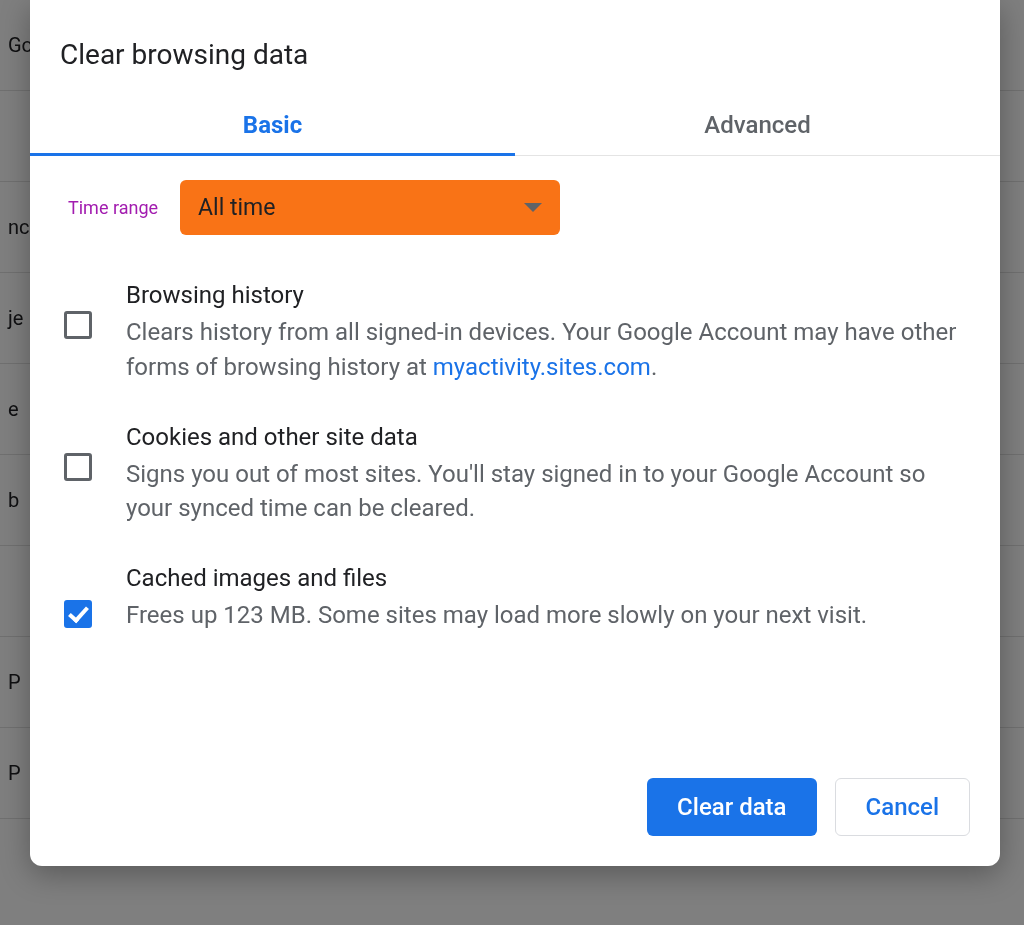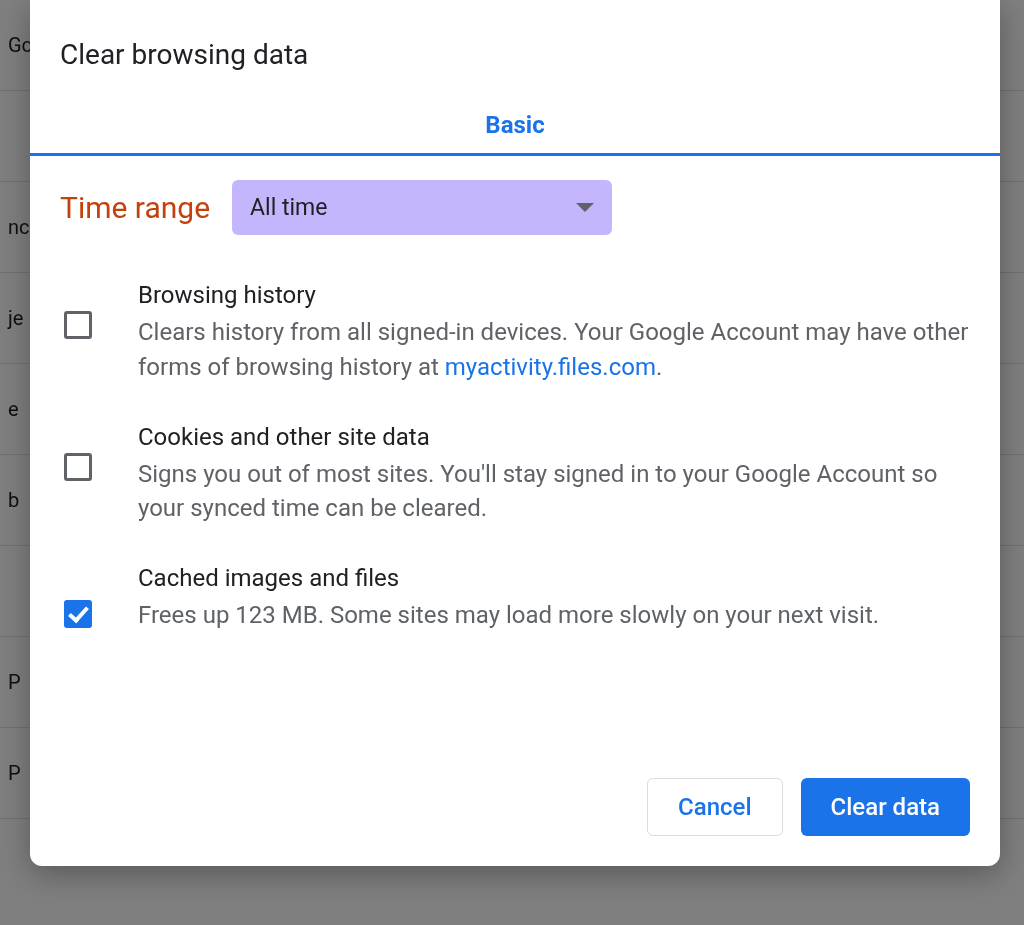--- a/index.html
+++ b/index.html
@@ -79,47 +79,48 @@
     .body-area {
       padding: 24px 30px 30px 0;
     }
     .time-row {
       display: flex;
       align-items: center;
       gap: 22px;
       margin-bottom: 46px;
     }
     .time-label {
-      color: #c2410c;
-      font-size: 30px;
+      color: #a21caf;
+      font-size: 18px;
       font-weight: 400;
+      margin-left: 8px;
     }
     .time-select {
-      background: #c4b5fd;
+      background: #f97316;
       border-radius: 6px;
       padding: 14px 18px;
       width: 380px;
       display: flex;
       align-items: center;
       justify-content: space-between;
       font-size: 23px;
       color: #202124;
       cursor: pointer;
     }
     .caret-icon {
       width: 0;
       height: 0;
       border-left: 9px solid transparent;
       border-right: 9px solid transparent;
       border-top: 9px solid #5f6368;
     }
     .option-row {
       display: flex;
       align-items: flex-start;
-      gap: 46px;
+      gap: 34px;
       margin-bottom: 38px;
       padding-left: 4px;
     }
     .option-row:last-child {
       margin-bottom: 0;
       align-items: center;
     }
     .checkbox {
       width: 28px;
       height: 28px;
@@ -203,52 +204,53 @@
       <div class="bg-row">P</div>
     </div>
 </div>
 <div class="overlay"></div>
 
 <div class="dialog">
   <h1 class="dialog-title">Clear browsing data</h1>
 
   <div class="tabs" id="tabs">
       <div class="tab active">Basic</div>
+      <div class="tab">Advanced</div>
     </div>
 
   <div class="body-area" style="padding-left:30px;">
     <div class="time-row">
       <span class="time-label">Time range</span>
       <div class="time-select">
         <span>All time</span>
         <span class="caret-icon"></span>
       </div>
     </div>
     <div id="options">
         <div class="option-row">
           <div class="checkbox"></div>
           <div class="option-text">
             <div class="option-title">Browsing history</div>
-            <div class="option-desc"><span>Clears history from all signed-in devices. Your Google Account may have other forms of browsing history at </span><a>myactivity.files.com</a><span>.</span></div>
+            <div class="option-desc"><span>Clears history from all signed-in devices. Your Google Account may have other forms of browsing history at </span><a>myactivity.sites.com</a><span>.</span></div>
           </div>
         </div>
         <div class="option-row">
           <div class="checkbox"></div>
           <div class="option-text">
             <div class="option-title">Cookies and other site data</div>
             <div class="option-desc"><span>Signs you out of most sites. You'll stay signed in to your Google Account so your synced time can be cleared.</span></div>
           </div>
         </div>
         <div class="option-row">
           <div class="checkbox checked"></div>
           <div class="option-text">
             <div class="option-title">Cached images and files</div>
             <div class="option-desc"><span>Frees up 123 MB. Some sites may load more slowly on your next visit.</span></div>
           </div>
         </div>
       </div>
   </div>
 
   <div class="button-row">
+    <button class="btn primary">Clear data</button>
     <button class="btn cancel">Cancel</button>
-    <button class="btn primary">Clear data</button>
   </div>
 </div>
 
 </body></html>

